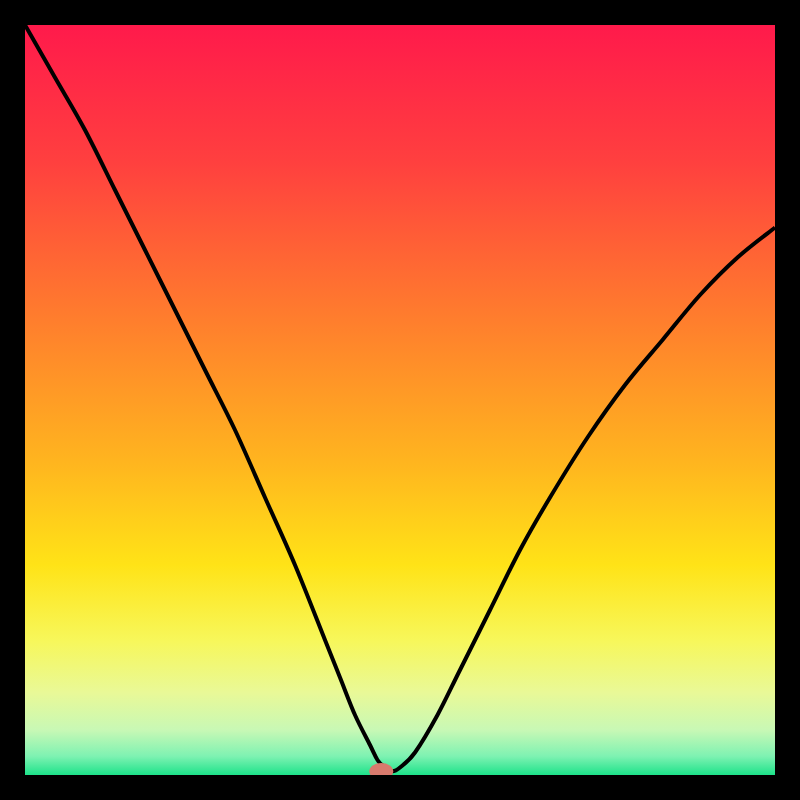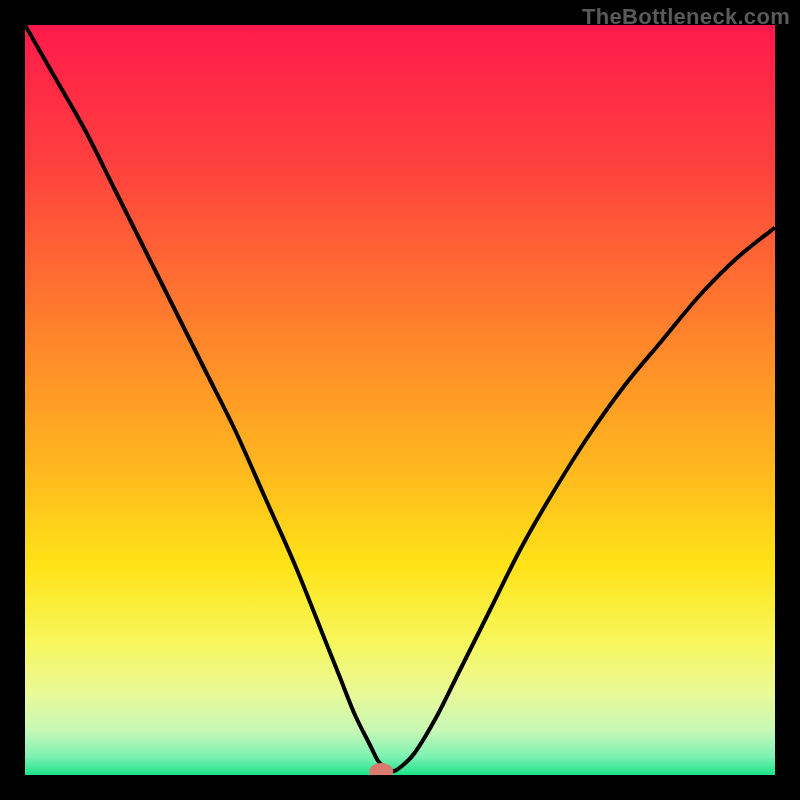--- a/index.html
+++ b/index.html
@@ -47,21 +47,20 @@
     left: 0;
     top: 0;
     width: 100%;
     height: 100%;
   }
 </style>
 </head>
 <body>
 
 <div class="frame">
-  <div class="watermark">TheBottleneck.com</div>
 
   <div class="plot">
     <svg class="grad" viewBox="0 0 100 100" preserveAspectRatio="none">
       <defs>
         <linearGradient id="bg" x1="0" y1="0" x2="0" y2="1">
             <stop offset="0%" stop-color="#ff1a4b"></stop>
             <stop offset="18%" stop-color="#ff3f3f"></stop>
             <stop offset="38%" stop-color="#ff7a2e"></stop>
             <stop offset="57.99999999999999%" stop-color="#ffb41f"></stop>
             <stop offset="72%" stop-color="#ffe317"></stop>

